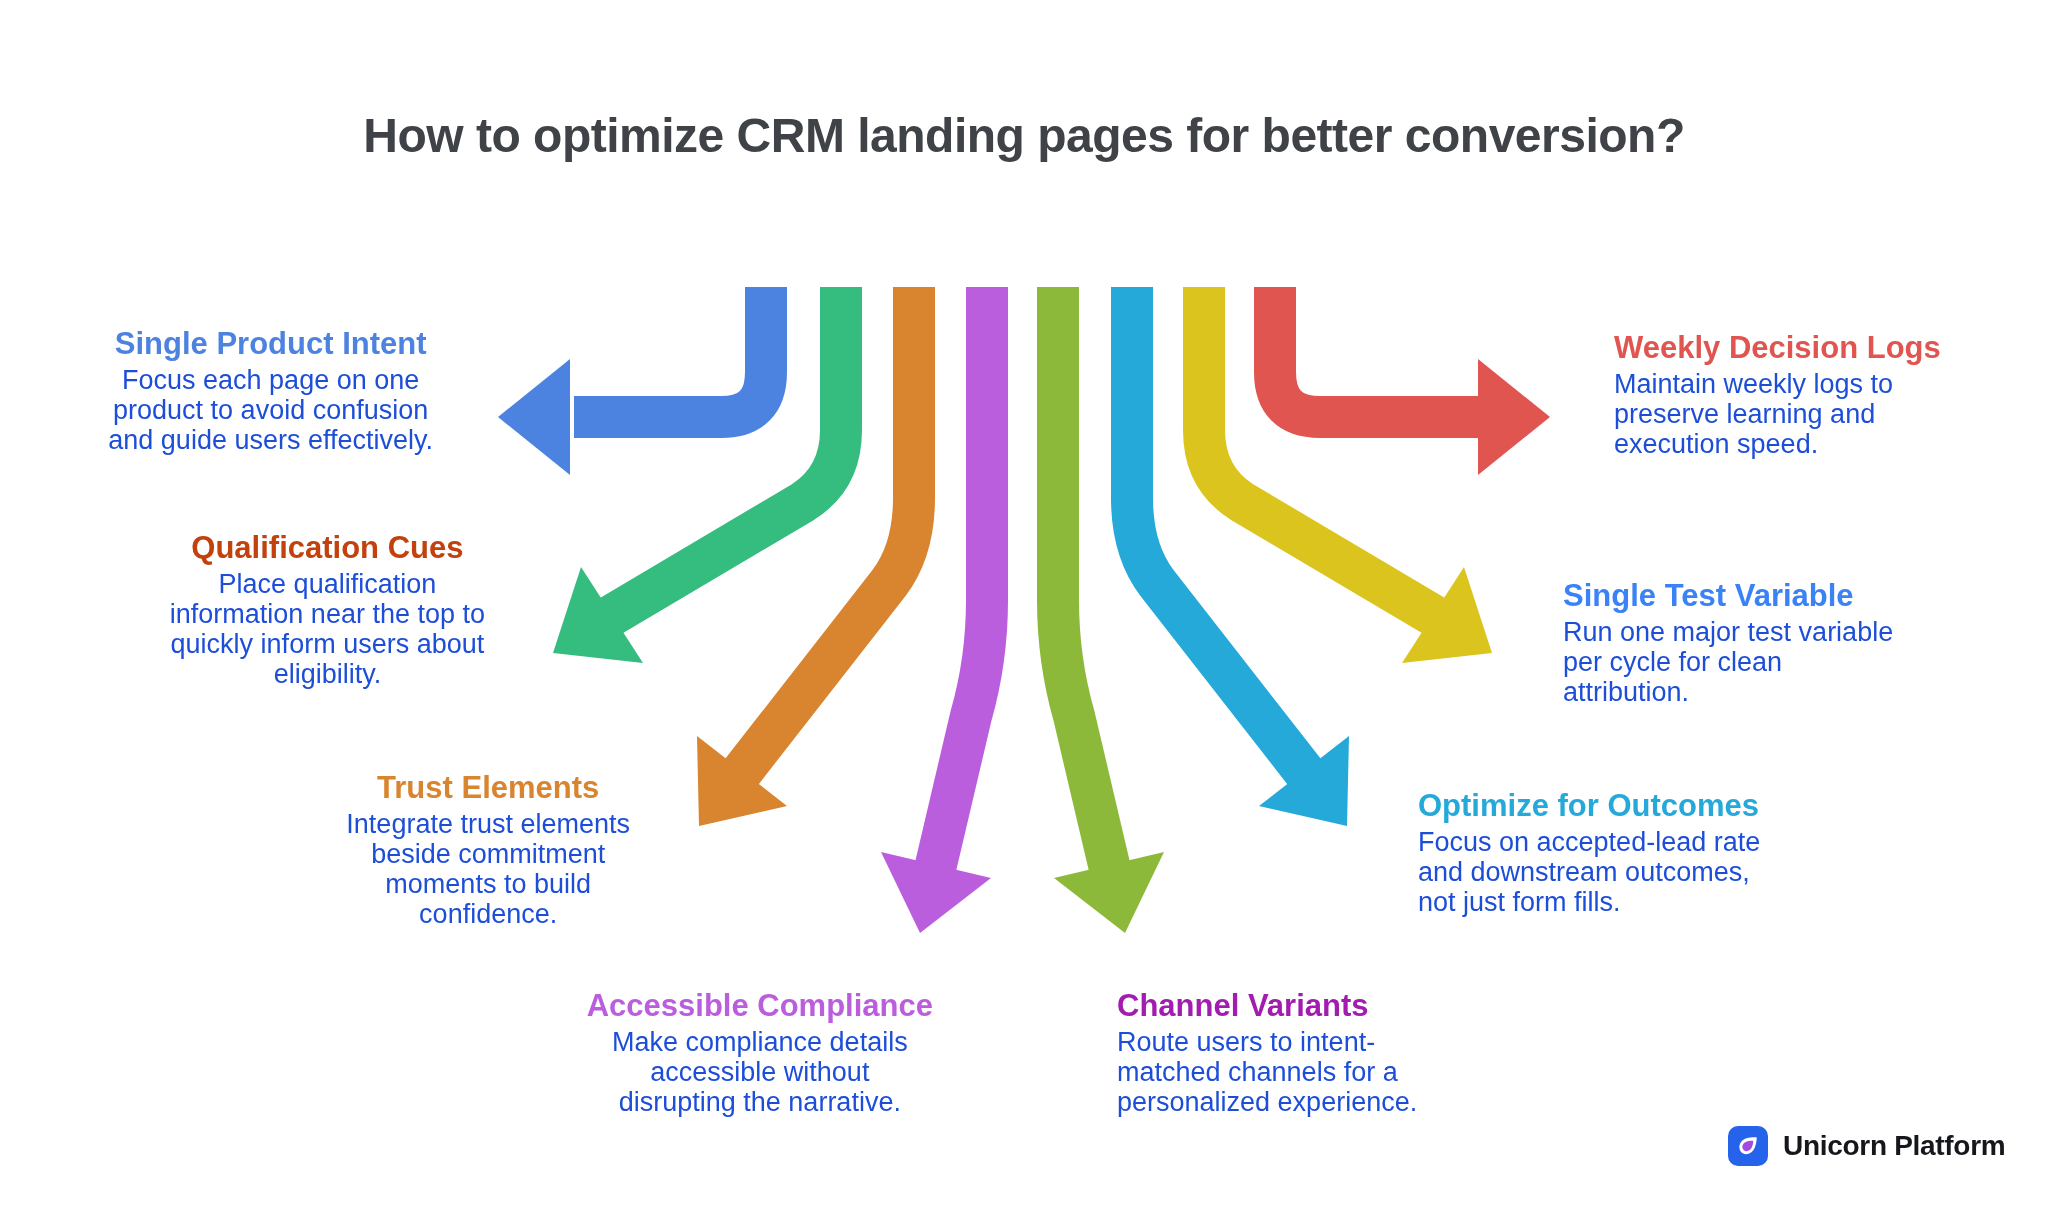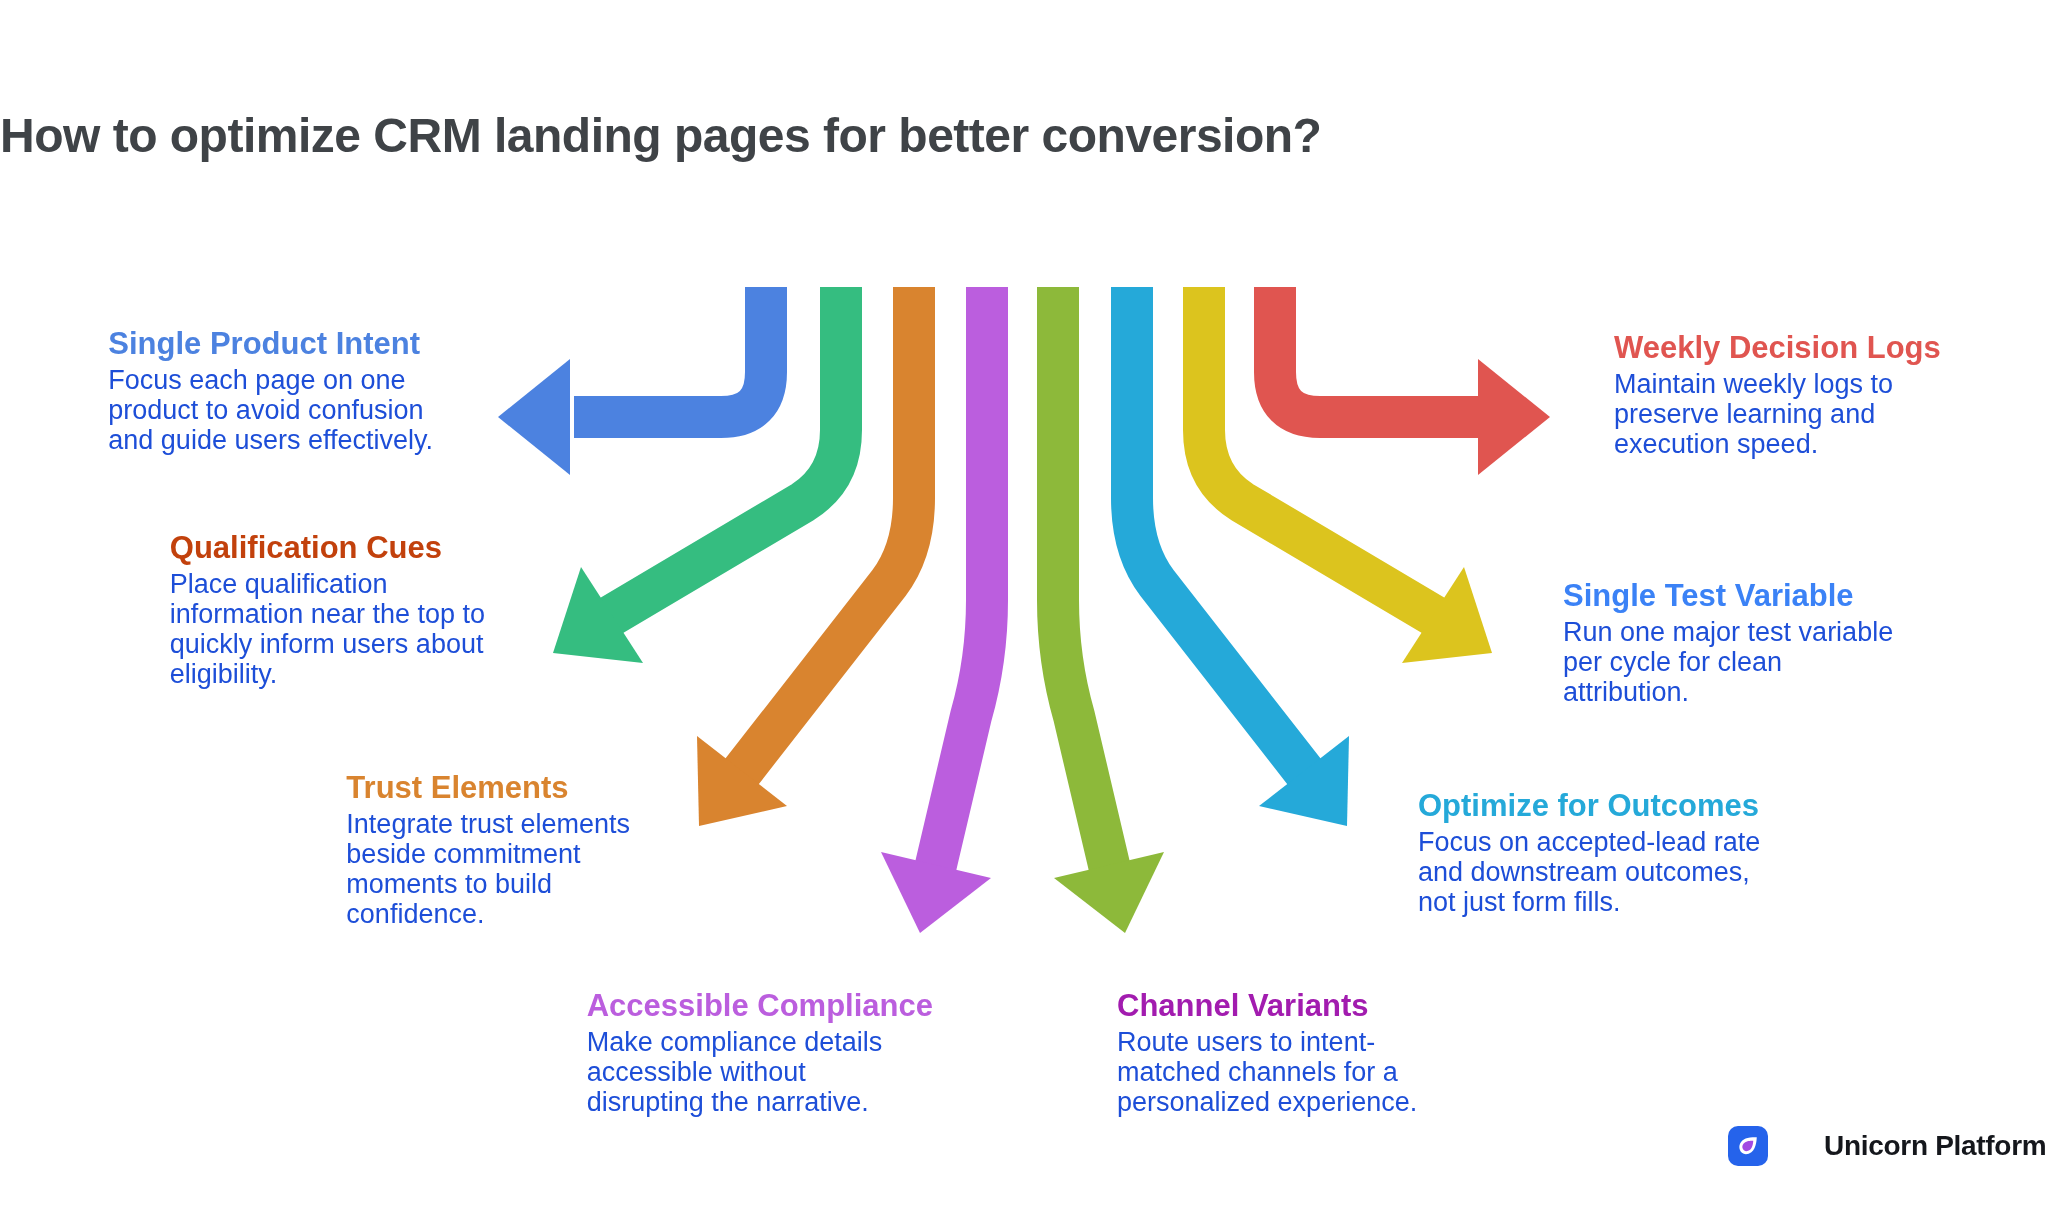--- a/index.html
+++ b/index.html
@@ -5,39 +5,39 @@
   html,body{margin:0;padding:0;background:#ffffff;}
   .canvas{
     position:relative;
     width:2048px;height:1224px;
     background:#ffffff;
     font-family:"Liberation Sans", sans-serif;
     overflow:hidden;
   }
   .title{
     position:absolute;left:0;right:0;top:108px;
-    text-align:left;
+    text-align:center;
     font-size:48px;font-weight:700;
     color:#3f4347;letter-spacing:-0.5px;
   }
   .arrows-svg{position:absolute;left:0;top:0;}
   .note{position:absolute;}
-  .note-right{text-align:left;}
+  .note-right{text-align:center;}
   .note-left{text-align:left;}
   .note-heading{
     font-size:31px;font-weight:700;line-height:36px;
     margin-bottom:3px;white-space:nowrap;
   }
   .note-body{
     font-size:27px;font-weight:400;line-height:30px;
     color:#1d4ed8;white-space:pre-line;
   }
   .brand{
     position:absolute;left:1728px;top:1126px;
-    display:flex;align-items:center;gap:41px;
+    display:flex;align-items:center;
   }
   .brand-mark{
     width:40px;height:40px;border-radius:10px;
     background:#2563eb;
     display:flex;align-items:center;justify-content:center;
   }
   .brand-name{
     margin-left:15px;
     font-size:28px;font-weight:700;
     color:#15171c;letter-spacing:-0.3px;

